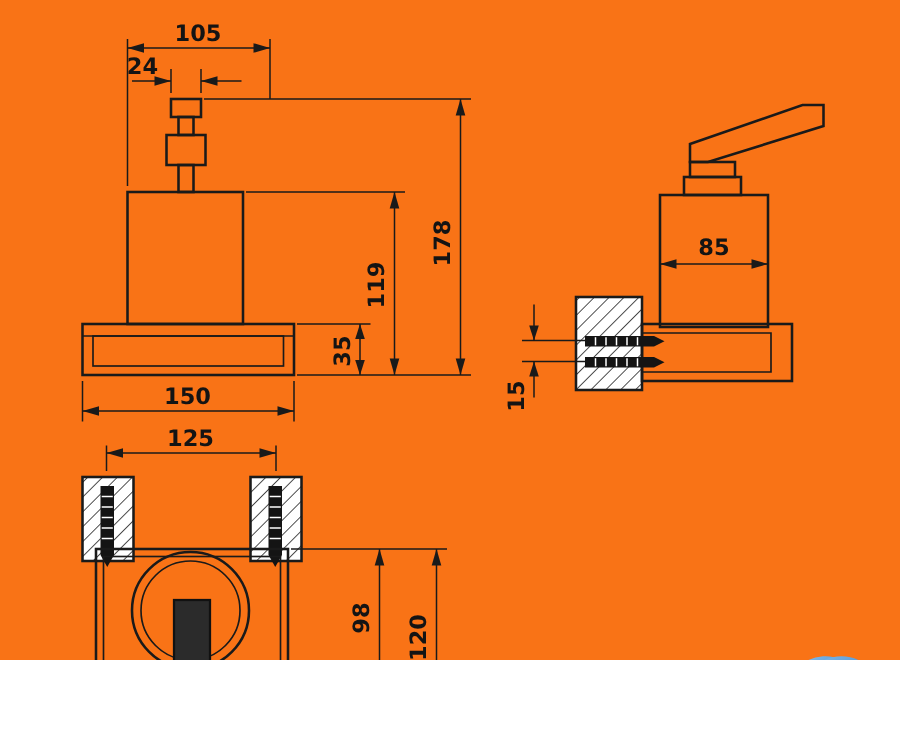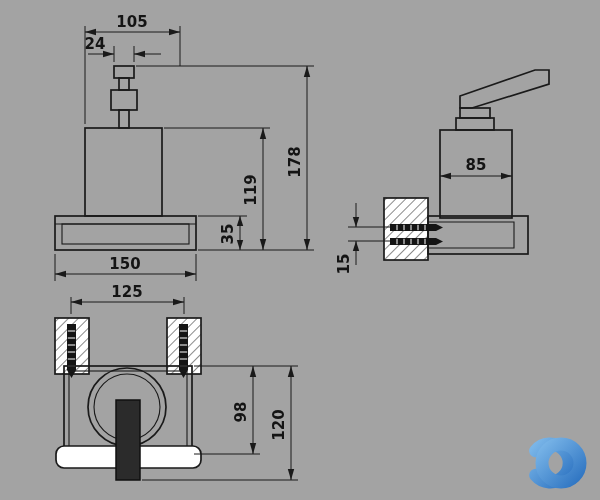--- a/index.html
+++ b/index.html
@@ -1,16 +1,16 @@
 <!DOCTYPE html>
 <html><head>
 <meta charset="utf-8">
 <style>
   html,body{margin:0;padding:0;background:#ffffff;}
-  .stage{width:600px;height:500px;background:#a3a3a3;position:relative;overflow:hidden;
+  .stage{width:600px;height:440px;background:#f97316;position:relative;overflow:hidden;
          font-family:"DejaVu Sans",sans-serif;}
   svg{display:block;}
   .o{fill:none;stroke:#1a1a1a;stroke-width:1.7;stroke-linejoin:miter;}
   .thin{fill:none;stroke:#1a1a1a;stroke-width:1.1;}
   .d{stroke:#1a1a1a;stroke-width:1;fill:none;}
   .a{fill:#1a1a1a;stroke:none;}
   .t{font-family:"DejaVu Sans",sans-serif;font-size:15px;font-weight:700;fill:#141414;}
   .hatchrect{fill:url(#hatch);stroke:#1a1a1a;stroke-width:1.7;}
   .screw{fill:#141414;stroke:none;}
   .thr{stroke:#ffffff;stroke-width:1;}

